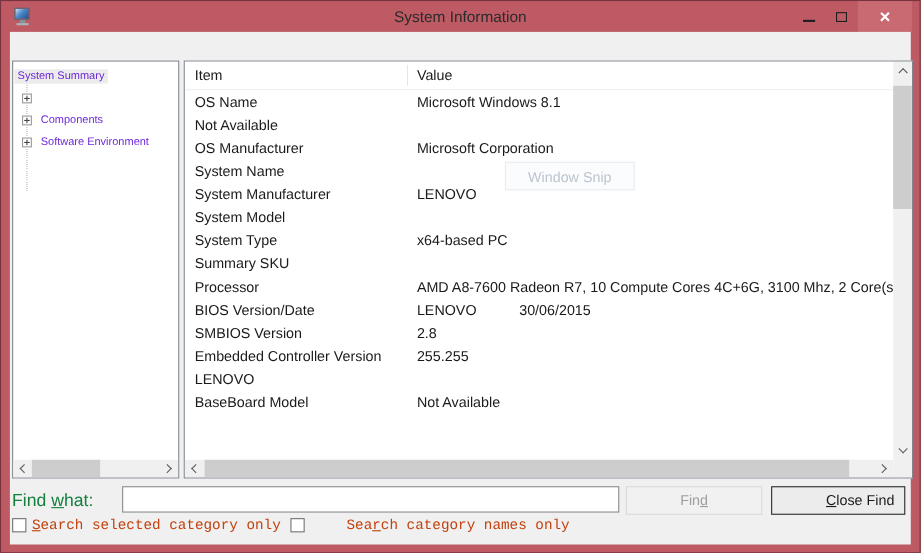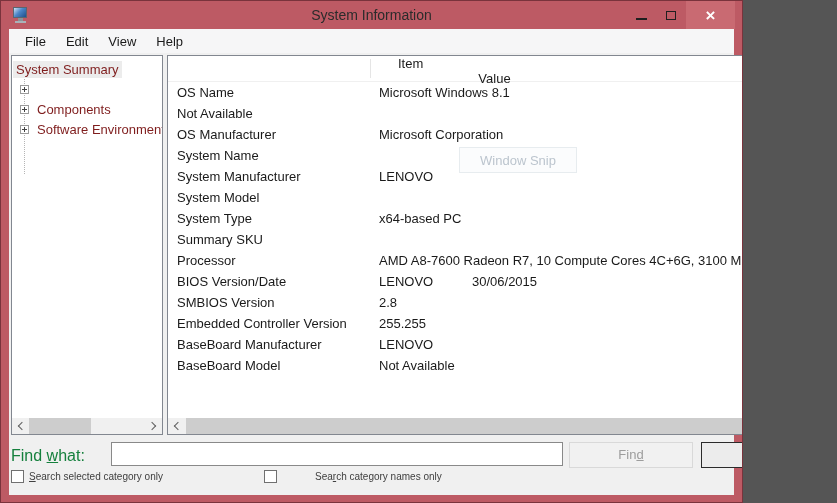--- a/index.html
+++ b/index.html
@@ -1,17 +1,17 @@
 <!DOCTYPE html>
 <html><head>
 <meta charset="utf-8">
 <style>
   html,body{margin:0;padding:0;background:#555;font-family:"Liberation Sans",sans-serif;}
   *{box-sizing:border-box;}
-  .window{position:relative;width:743px;height:503px;background:#bd5a64;border:1px solid #79333c;overflow:hidden;}
+  .window{position:relative;width:837px;height:503px;background:#bd5a64;border:1px solid #79333c;overflow:hidden;}
 
   
   .titlebar{position:absolute;left:0;top:0;width:100%;height:28px;display:flex;align-items:center;}
   .app-icon{position:absolute;left:11px;top:6px;width:18px;height:16px;}
   .app-icon .screen{position:absolute;left:1px;top:0;width:14px;height:11px;background:linear-gradient(135deg,#cfe3f5 0%,#4a86c8 45%,#1d4f8b 100%);border:1px solid #5a6570;}
   .app-icon .stand{position:absolute;left:6px;top:11px;width:5px;height:3px;background:#8a9299;}
   .app-icon .base{position:absolute;left:3px;top:14px;width:11px;height:2px;background:#aab2b8;}
   .title-text{flex:1;text-align:center;font-size:14px;color:#2b2b2b;}
   .caption-buttons{position:absolute;right:7px;top:0;height:28px;display:flex;align-items:stretch;}
   .cap-btn{width:30px;display:flex;align-items:center;justify-content:center;cursor:default;}
@@ -23,31 +23,31 @@
   
   .content{position:absolute;left:8px;right:8px;top:28px;bottom:7px;background:#f0f0f0;}
 
   
   .menubar{position:absolute;left:0;top:0;right:0;height:24px;background:#f6f6f7;display:flex;align-items:center;padding-left:6px;}
   .menu-item{font-size:13px;color:#1a1a1a;padding:3px 10px;}
 
   
   .tree-pane{position:absolute;left:2px;top:26px;width:152px;height:380px;background:#fff;border:1px solid #828790;overflow:hidden;}
   .tree-items{position:absolute;left:0;top:3px;right:0;}
-  .tree-item{height:20px;display:flex;align-items:center;font-size:13px;color:#7f1d1d;white-space:nowrap;}
+  .tree-item{height:20px;display:flex;align-items:center;font-size:10px;color:#6d28d9;white-space:nowrap;}
   .tree-item .lbl{padding:1px 3px;}
   .tree-item.root .lbl{margin-left:1px;background:#ececec;}
   .expander{width:9px;height:9px;min-width:9px;border:1px solid #9a9a9a;background:#fff;position:relative;margin-left:8px;margin-right:5px;}
   .expander::before{content:"";position:absolute;left:1px;top:3px;width:5px;height:1px;background:#444;}
   .expander::after{content:"";position:absolute;left:3px;top:1px;width:1px;height:5px;background:#444;}
   .tree-guide{position:absolute;left:12px;top:17px;width:1px;height:101px;background-image:repeating-linear-gradient(to bottom,#b5b5b5 0 1px,transparent 1px 2px);}
 
   
   .list-pane{position:absolute;left:158px;top:26px;width:663px;height:380px;background:#fff;border:1px solid #828790;overflow:hidden;}
-  .lv-header{position:absolute;left:0;top:0;right:17px;height:26px;background:#fff;border-bottom:1px solid #f0f0f0;display:flex;align-items:center;font-size:13px;color:#1a1a1a;flex-direction:column;}
+  .lv-header{position:absolute;left:0;top:0;right:17px;height:26px;background:#fff;border-bottom:1px solid #f0f0f0;display:flex;align-items:center;font-size:13px;color:#1a1a1a;}
   .lv-header .col-item{padding-left:9px;width:202px;}
   .lv-header .col-value{padding-left:9px;}
   .lv-header .col-div{position:absolute;left:202px;top:3px;bottom:3px;width:1px;background:#e5e5e5;}
   .lv-rows{position:absolute;left:0;top:26px;right:17px;bottom:16px;overflow:hidden;}
   .lv-row{height:21px;display:flex;align-items:center;font-size:13px;color:#1a1a1a;white-space:nowrap;}
   .lv-row .c-item{padding-left:9px;width:202px;min-width:202px;overflow:hidden;}
   .lv-row .c-val{padding-left:9px;display:flex;}
   .lv-row .v1{display:inline-block;}
   .lv-row .v1.tabbed{min-width:93px;}
   .lv-row.sel{background:#3399f0;color:#fff;border-top:1px dotted #9c5a3c;border-bottom:1px dotted #9c5a3c;}
@@ -77,21 +77,21 @@
   
   .find-label{position:absolute;left:2px;top:418px;font-size:16px;color:#15803d;}
   .find-input{position:absolute;left:102px;top:413px;width:452px;height:24px;border:1px solid #898989;background:#fff;font-size:13px;padding:0 4px;font-family:"Liberation Sans",sans-serif;}
   .btn{position:absolute;top:413px;height:26px;font-size:13px;text-align:center;line-height:24px;font-family:"Liberation Sans",sans-serif;}
   .btn-find{left:560px;width:124px;background:#f1f1f1;border:1px solid #d9d9d9;color:#9d9d9d;}
   .btn-close{left:692px;width:122px;background:#ececec;border:1px solid #2b2b2b;color:#1a1a1a;padding-left:40px;}
   .ul{text-decoration:underline;}
 
   
   .cb-row{position:absolute;left:0;top:441px;right:0;height:20px;}
-  .cb-group{position:absolute;display:flex;align-items:center;font-size:10px;color:#404040;}
+  .cb-group{position:absolute;display:flex;align-items:center;font-size:13px;color:#c2410c;font-family:Liberation Mono, monospace;}
   .cb-group.g1{left:2px;}
   .cb-group.g2{left:255px;gap:33px;}
   .cb-box{width:13px;height:13px;border:1px solid #707070;background:#fff;margin-right:5px;}
 
   
   .snip-ghost{position:absolute;left:275px;top:91px;width:118px;height:26px;background:rgba(248,250,252,0.55);border:1px solid rgba(215,222,228,0.55);display:flex;align-items:center;justify-content:center;font-size:13px;color:rgba(165,178,190,0.75);pointer-events:none;margin-left:16px;}
 </style>
 </head>
 <body>
 
@@ -112,26 +112,20 @@
           <div class="glyph-max"></div>
         </div>
       <div class="cap-btn close">
           <span class="glyph-close">×</span>
         </div>
     </div>
   </div>
 
   <div class="content">
 
-    <div class="menubar">
-      <span class="menu-item">File</span>
-      <span class="menu-item">Edit</span>
-      <span class="menu-item">View</span>
-      <span class="menu-item">Help</span>
-    </div>
 
     <div class="tree-pane">
       <div class="tree-guide"></div>
       <div class="tree-items" id="tree-items">
           <div class="tree-item root">
             <span class="lbl">System Summary</span>
           </div>
           <div class="tree-item">
             <span class="expander"></span>
           </div>
@@ -228,21 +222,20 @@
               <span class="v1">2.8</span>
             </span>
           </div>
           <div class="lv-row">
             <span class="c-item">Embedded Controller Version</span>
             <span class="c-val">
               <span class="v1">255.255</span>
             </span>
           </div>
           <div class="lv-row">
-            <span class="c-item">BaseBoard Manufacturer</span>
             <span class="c-val">
               <span class="v1">LENOVO</span>
             </span>
           </div>
           <div class="lv-row">
             <span class="c-item">BaseBoard Model</span>
             <span class="c-val">
               <span class="v1">Not Available</span>
             </span>
           </div>

